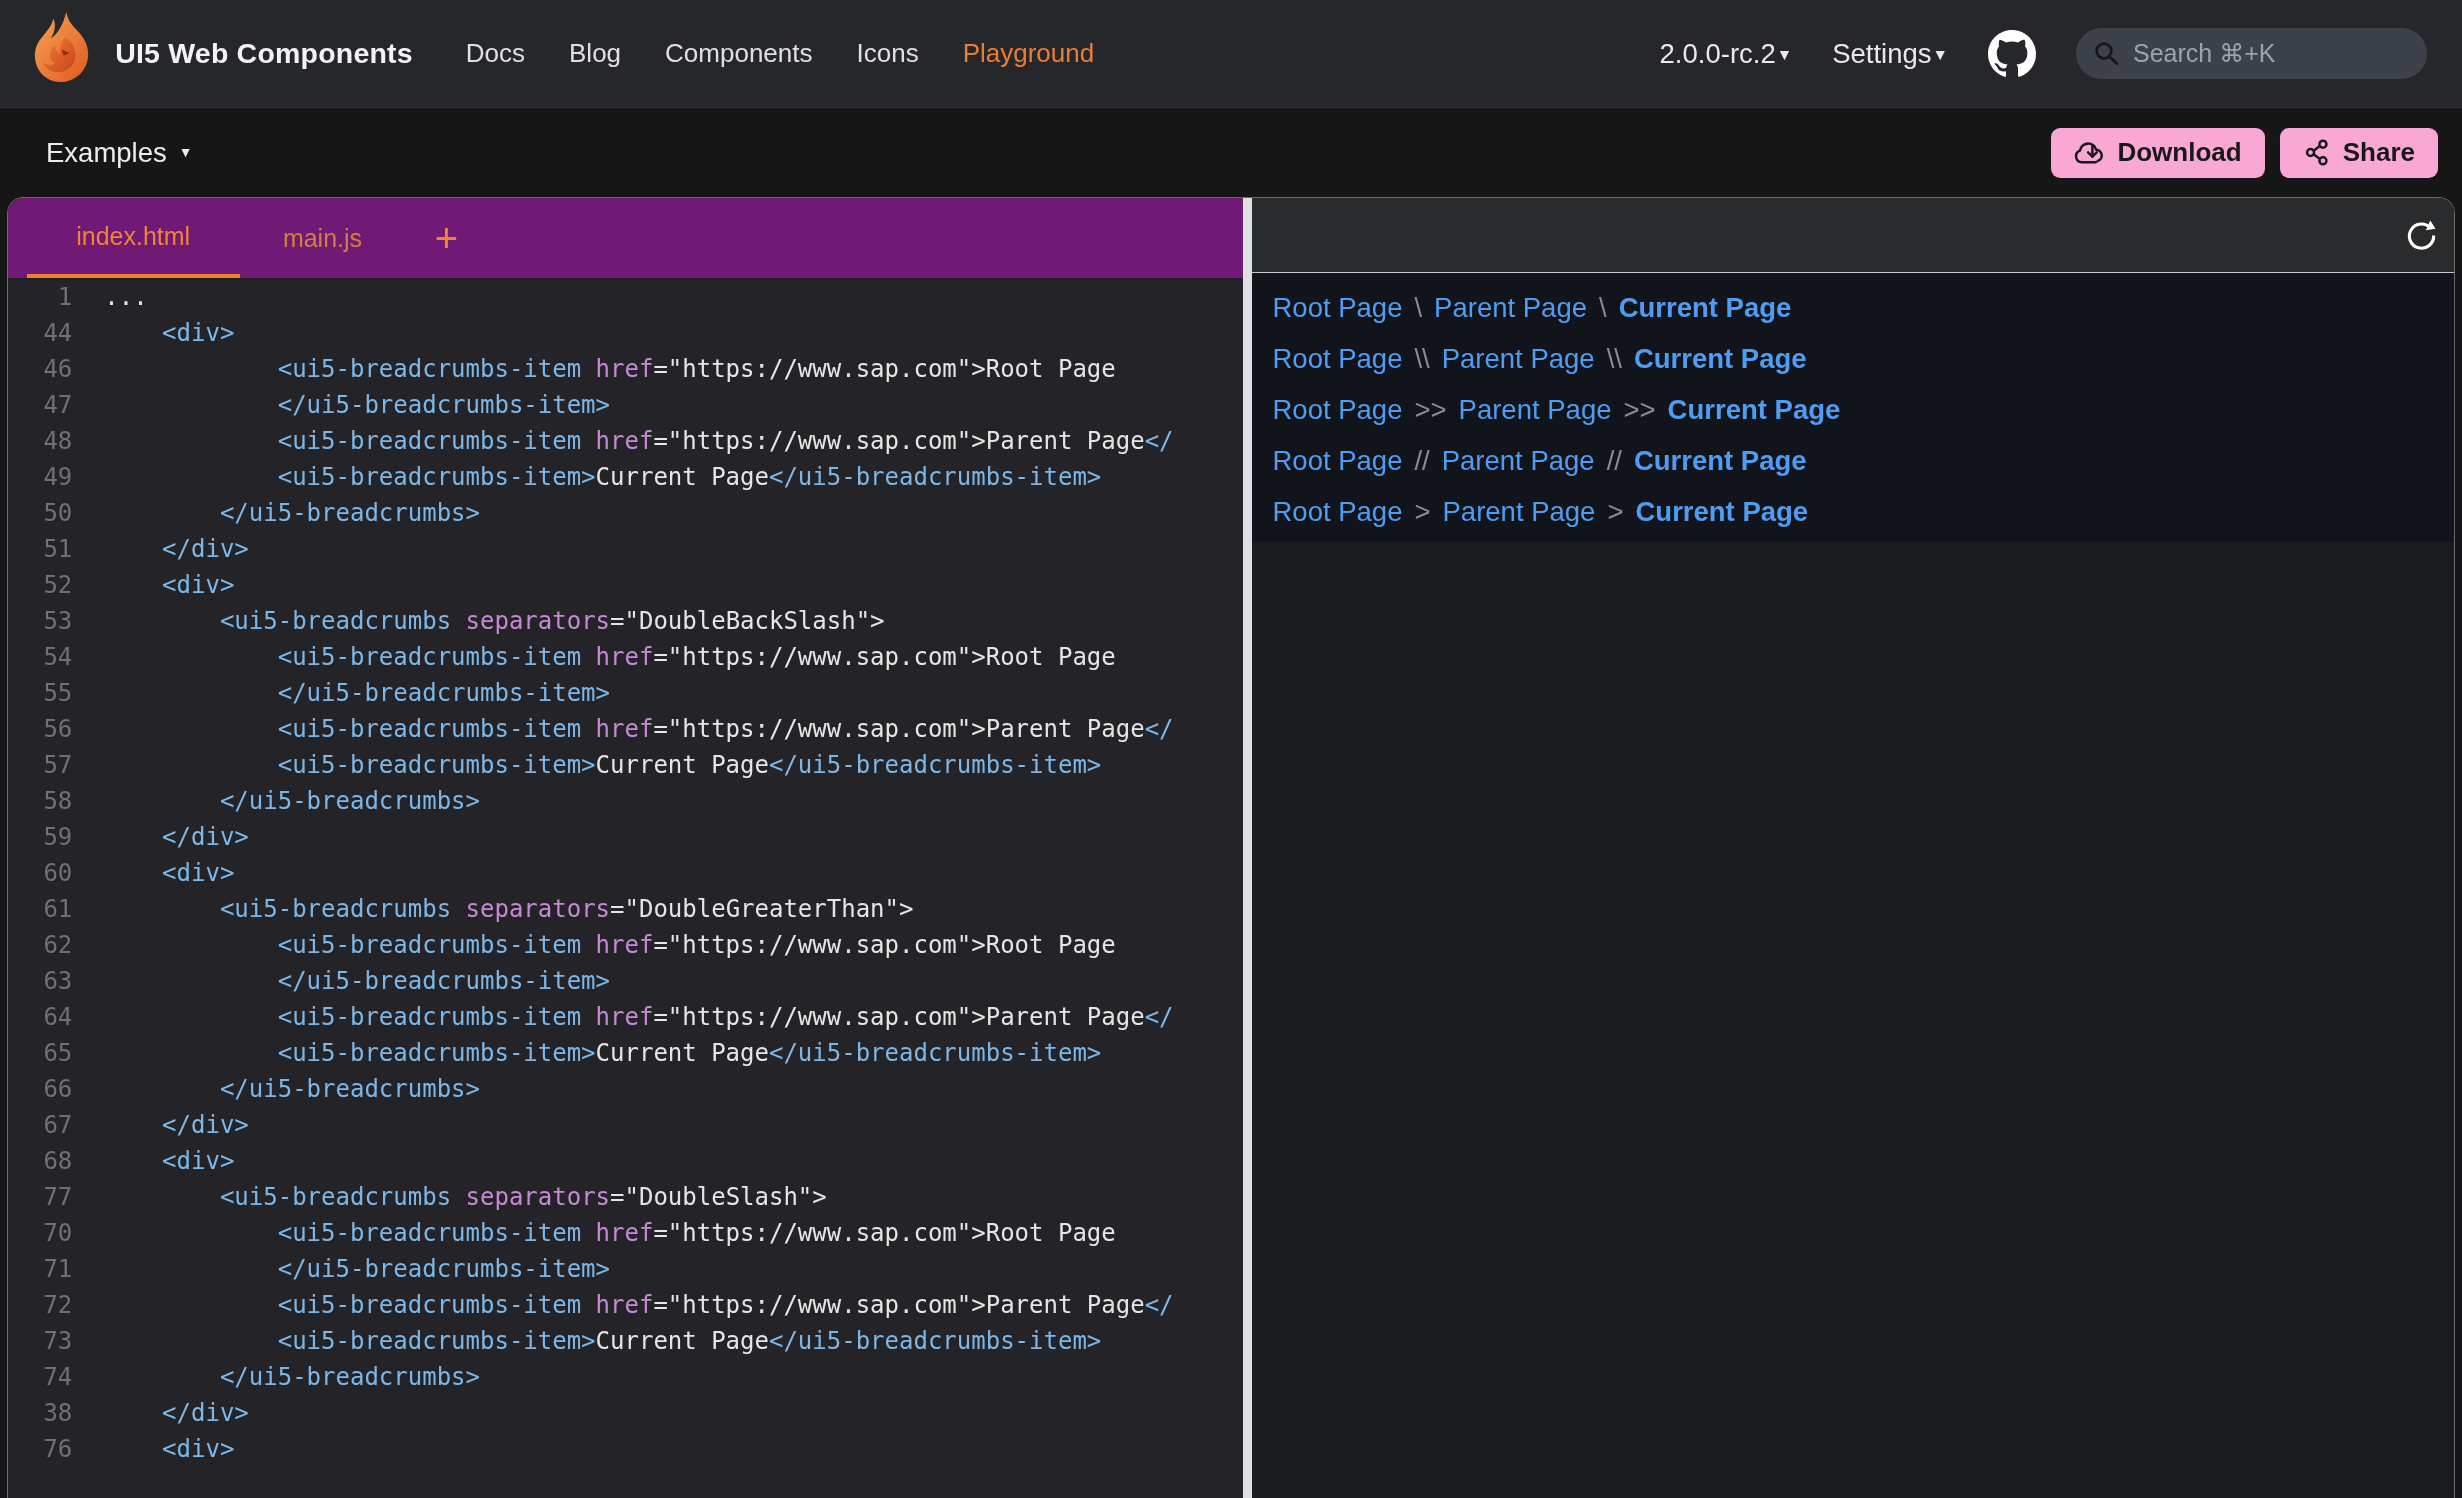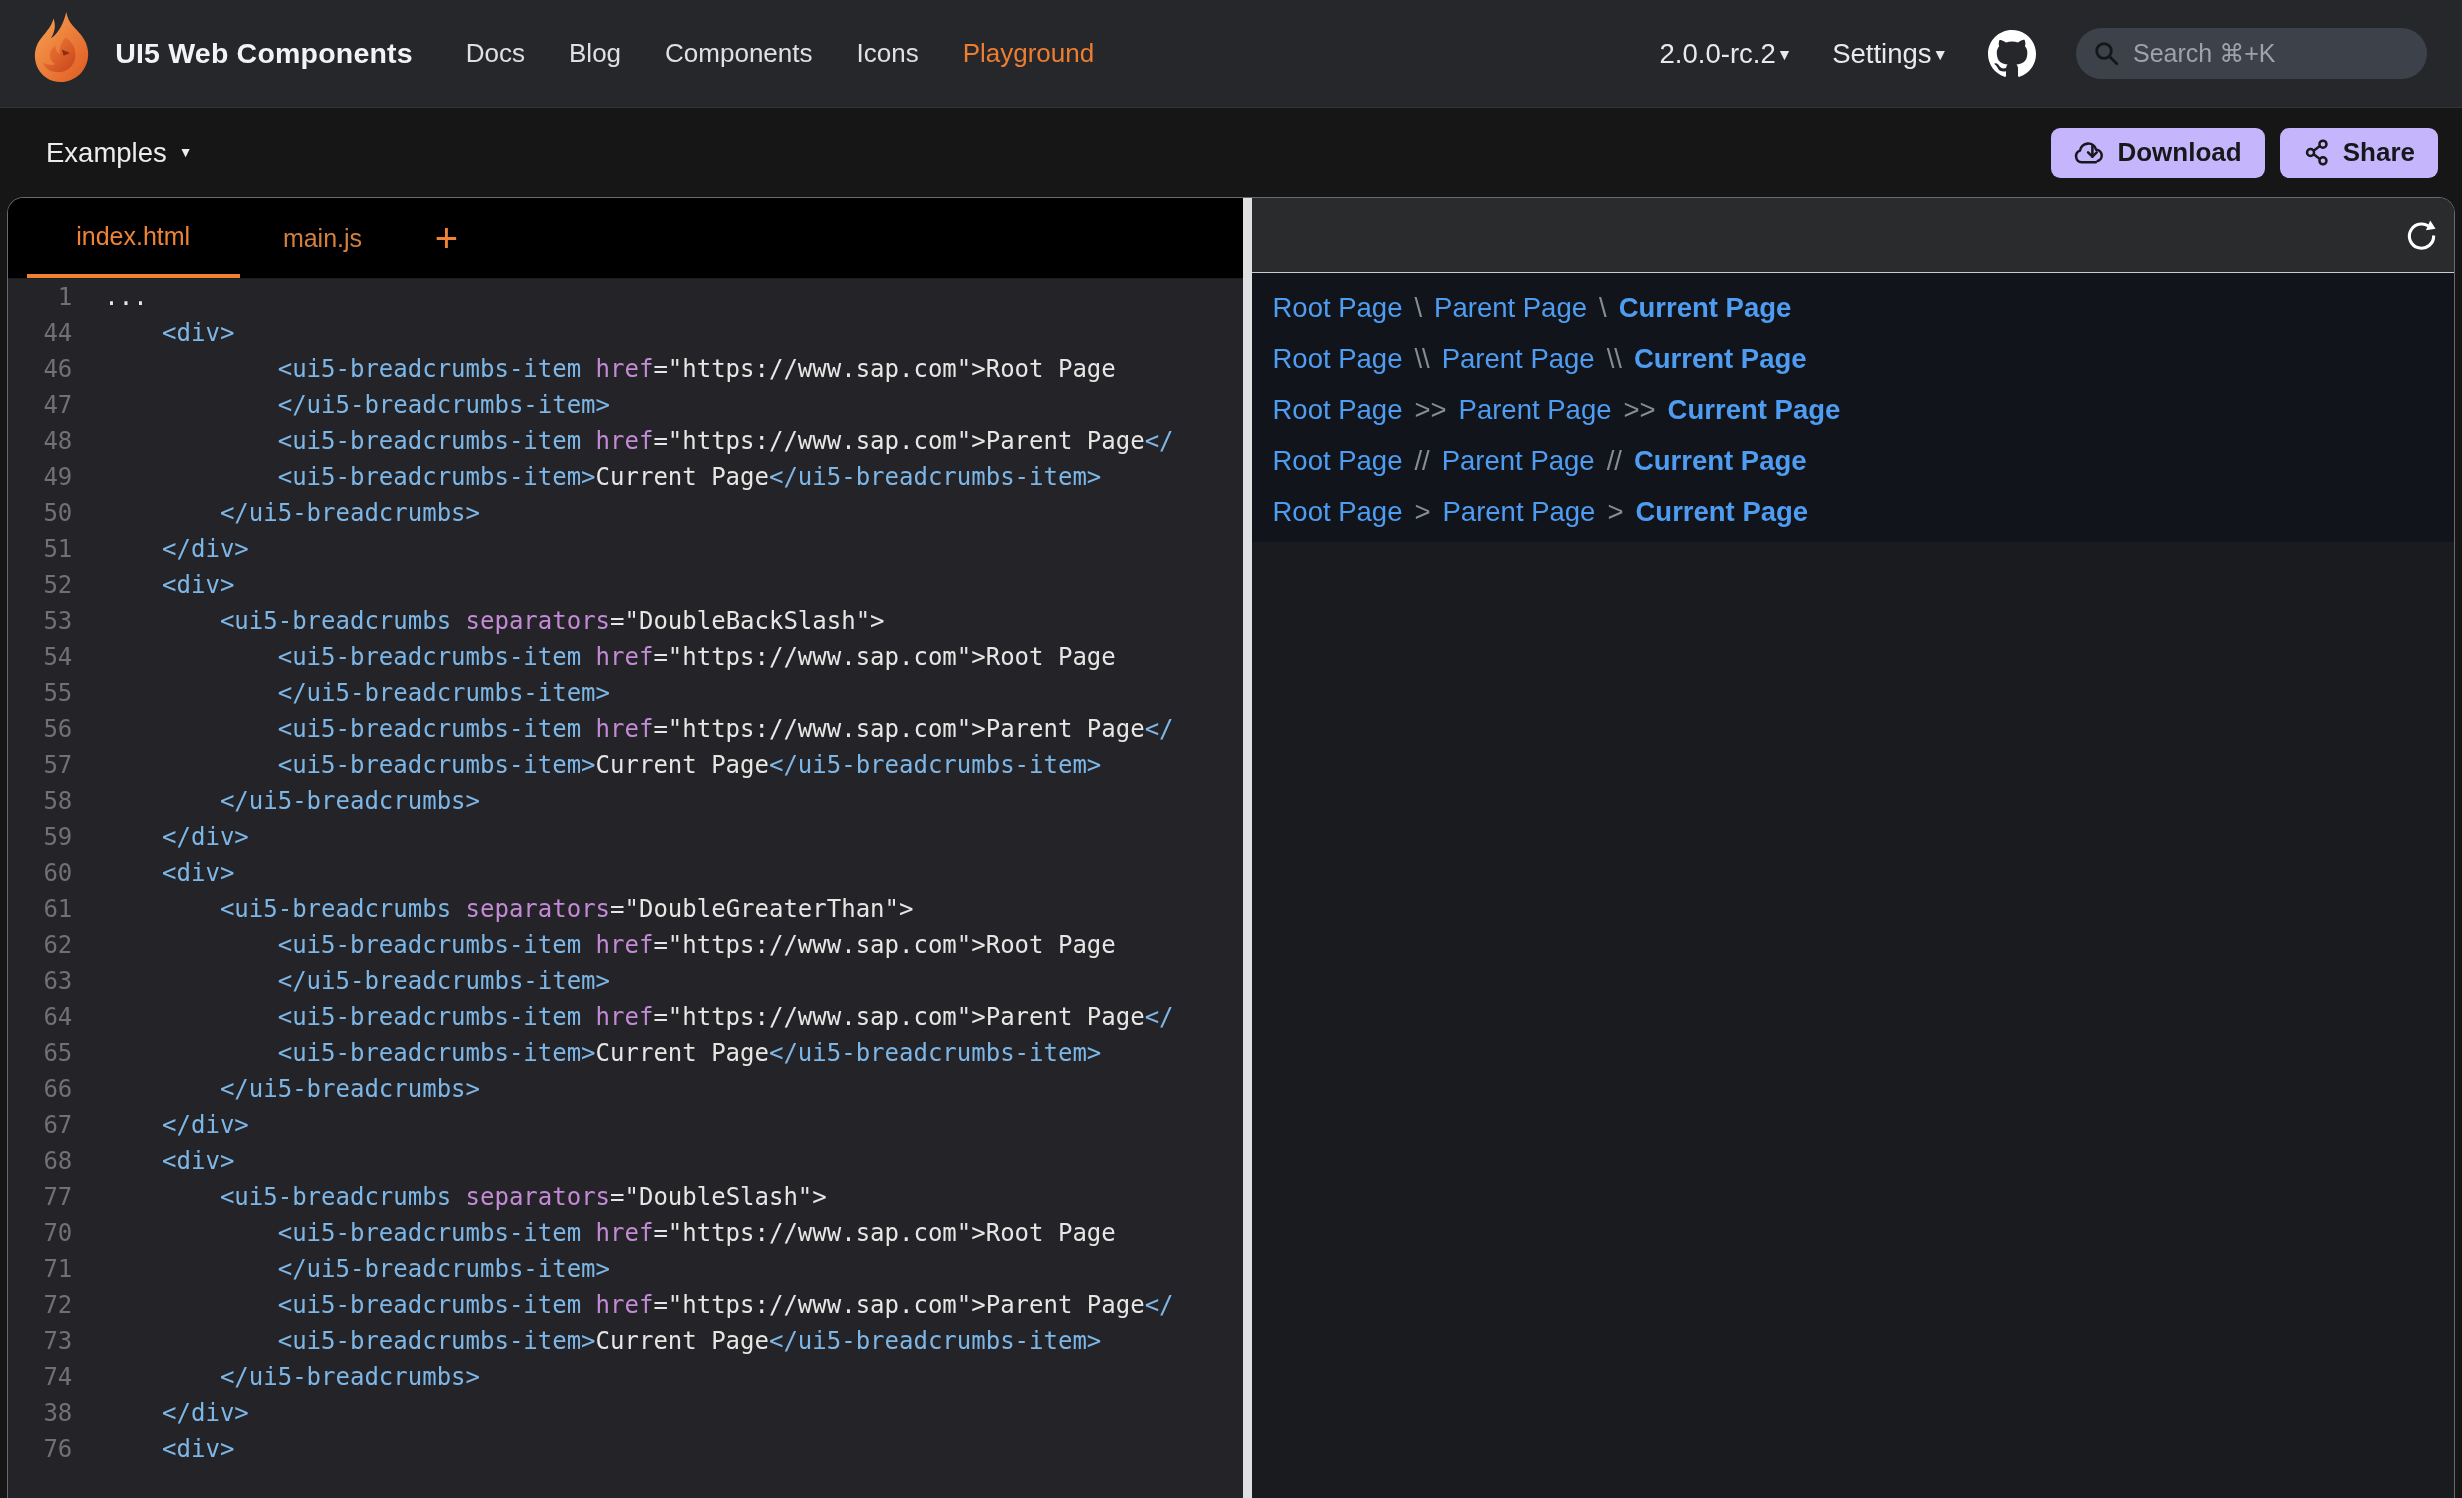--- a/index.html
+++ b/index.html
@@ -31,36 +31,36 @@
   .search-ph { color:#9ca3ab; font-size:25px; }
 
   
   .subbar {
     position:absolute; top:108px; left:0; right:0; height:89px;
     background:#161616; display:flex; align-items:center;
   }
   .examples { margin-left:46px; font-size:27.5px; color:#eceded; display:flex; align-items:center; gap:12px; cursor:pointer; }
   .sub-right { margin-left:auto; margin-right:24px; display:flex; gap:15.6px; }
   .btn {
-    height:50px; border-radius:9.2px; background:#c4b5fd; border:none;
+    height:50px; border-radius:9.2px; background:#f9a8d4; border:none;
     color:#17181a; font-size:26px; font-weight:700; font-family:inherit;
     display:flex; align-items:center; gap:12px; padding:0 23px; cursor:pointer;
   }
   .btn svg { display:block; }
 
   
   .container {
     position:absolute; top:197px; left:7.3px; width:2448px; height:1377px;
     border:1.8px solid #686a6f; border-bottom:none; border-radius:16.5px 16.5px 0 0;
     overflow:hidden; display:flex; background:#242428;
   }
 
   
   .editor { width:1235px; flex:none; display:flex; flex-direction:column; background:#242428; }
-  .tabbar { height:81px; flex:none; display:flex; align-items:stretch; background:#000000; border-bottom:0.9px solid #1e1f22; }
+  .tabbar { height:81px; flex:none; display:flex; align-items:stretch; background:#701a75; border-bottom:0.9px solid #1e1f22; }
   .tab { display:flex; align-items:center; justify-content:center; font-size:25px; cursor:pointer; }
   .tab.active   { width:213px; margin-left:18.4px; color:#ef8437; border-bottom:4.6px solid #ee8233; }
   .tab.inactive { width:138px; margin-left:13.8px; color:#d3803e; }
   .plus { width:46px; margin-left:32px; display:flex; align-items:center; justify-content:center;
           color:#ef8437; font-size:40px; font-weight:400; cursor:pointer; }
   .code-area { flex:1; overflow:hidden; }
   .code-line { display:flex; height:36px; align-items:center; white-space:pre;
                font-family:"DejaVu Sans Mono", monospace; font-size:24px; }
   .ln { width:64px; text-align:right; color:#707174; flex:none; }
   .code { margin-left:32px; white-space:pre; }

